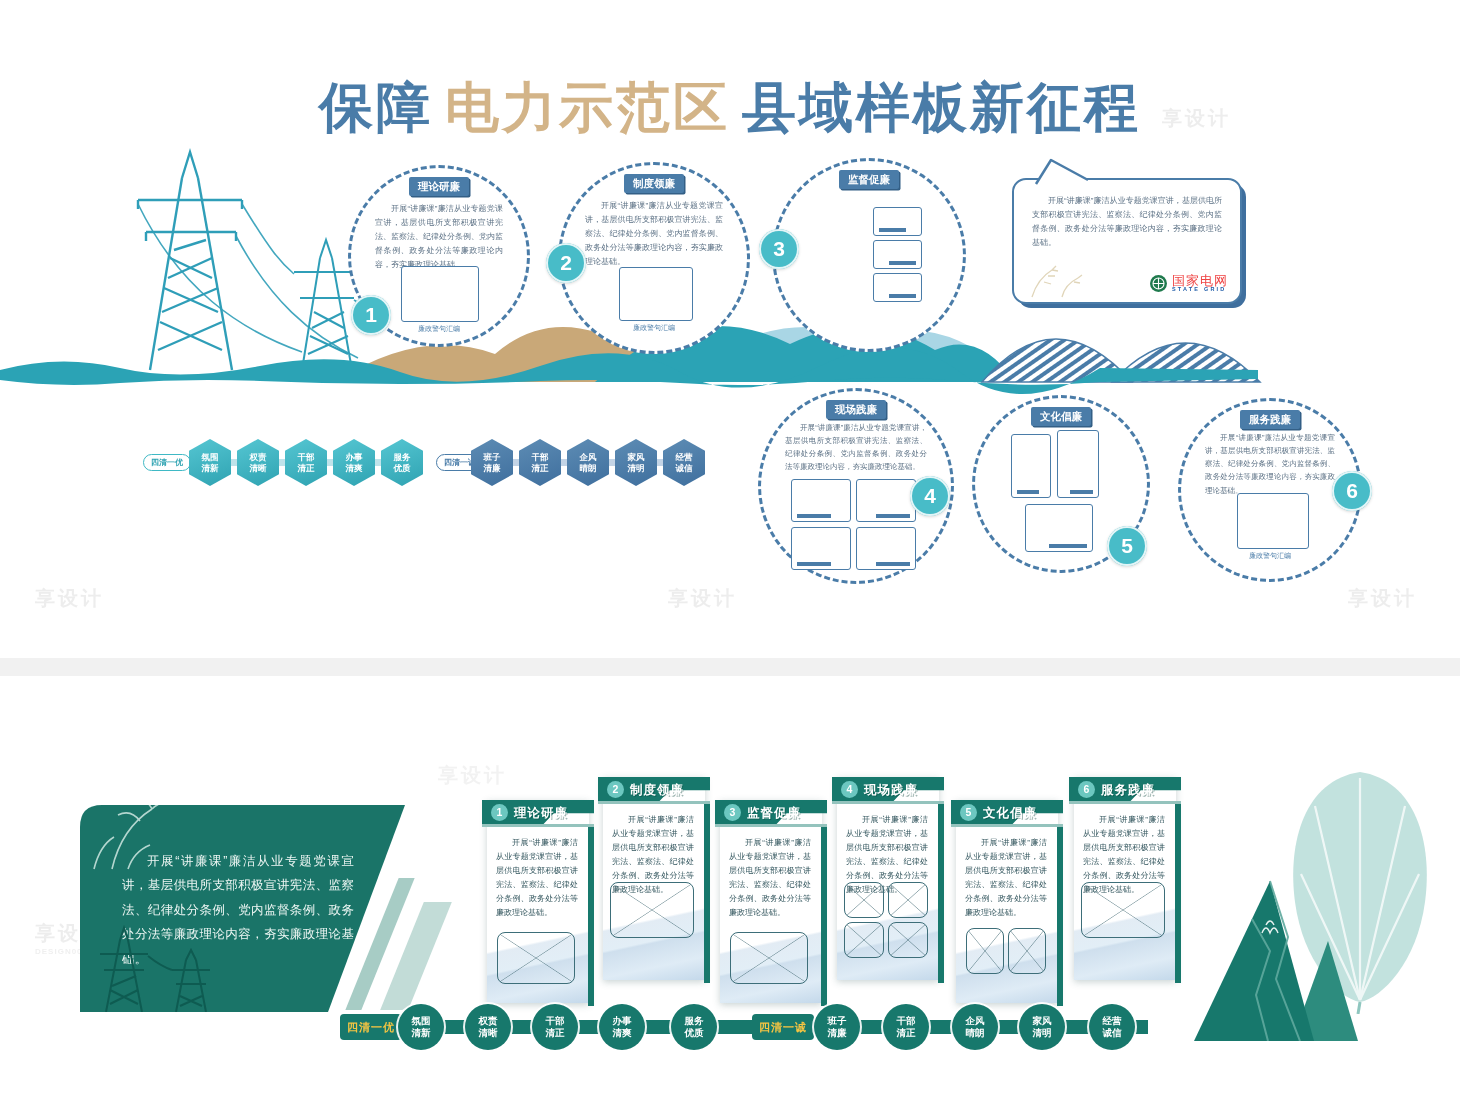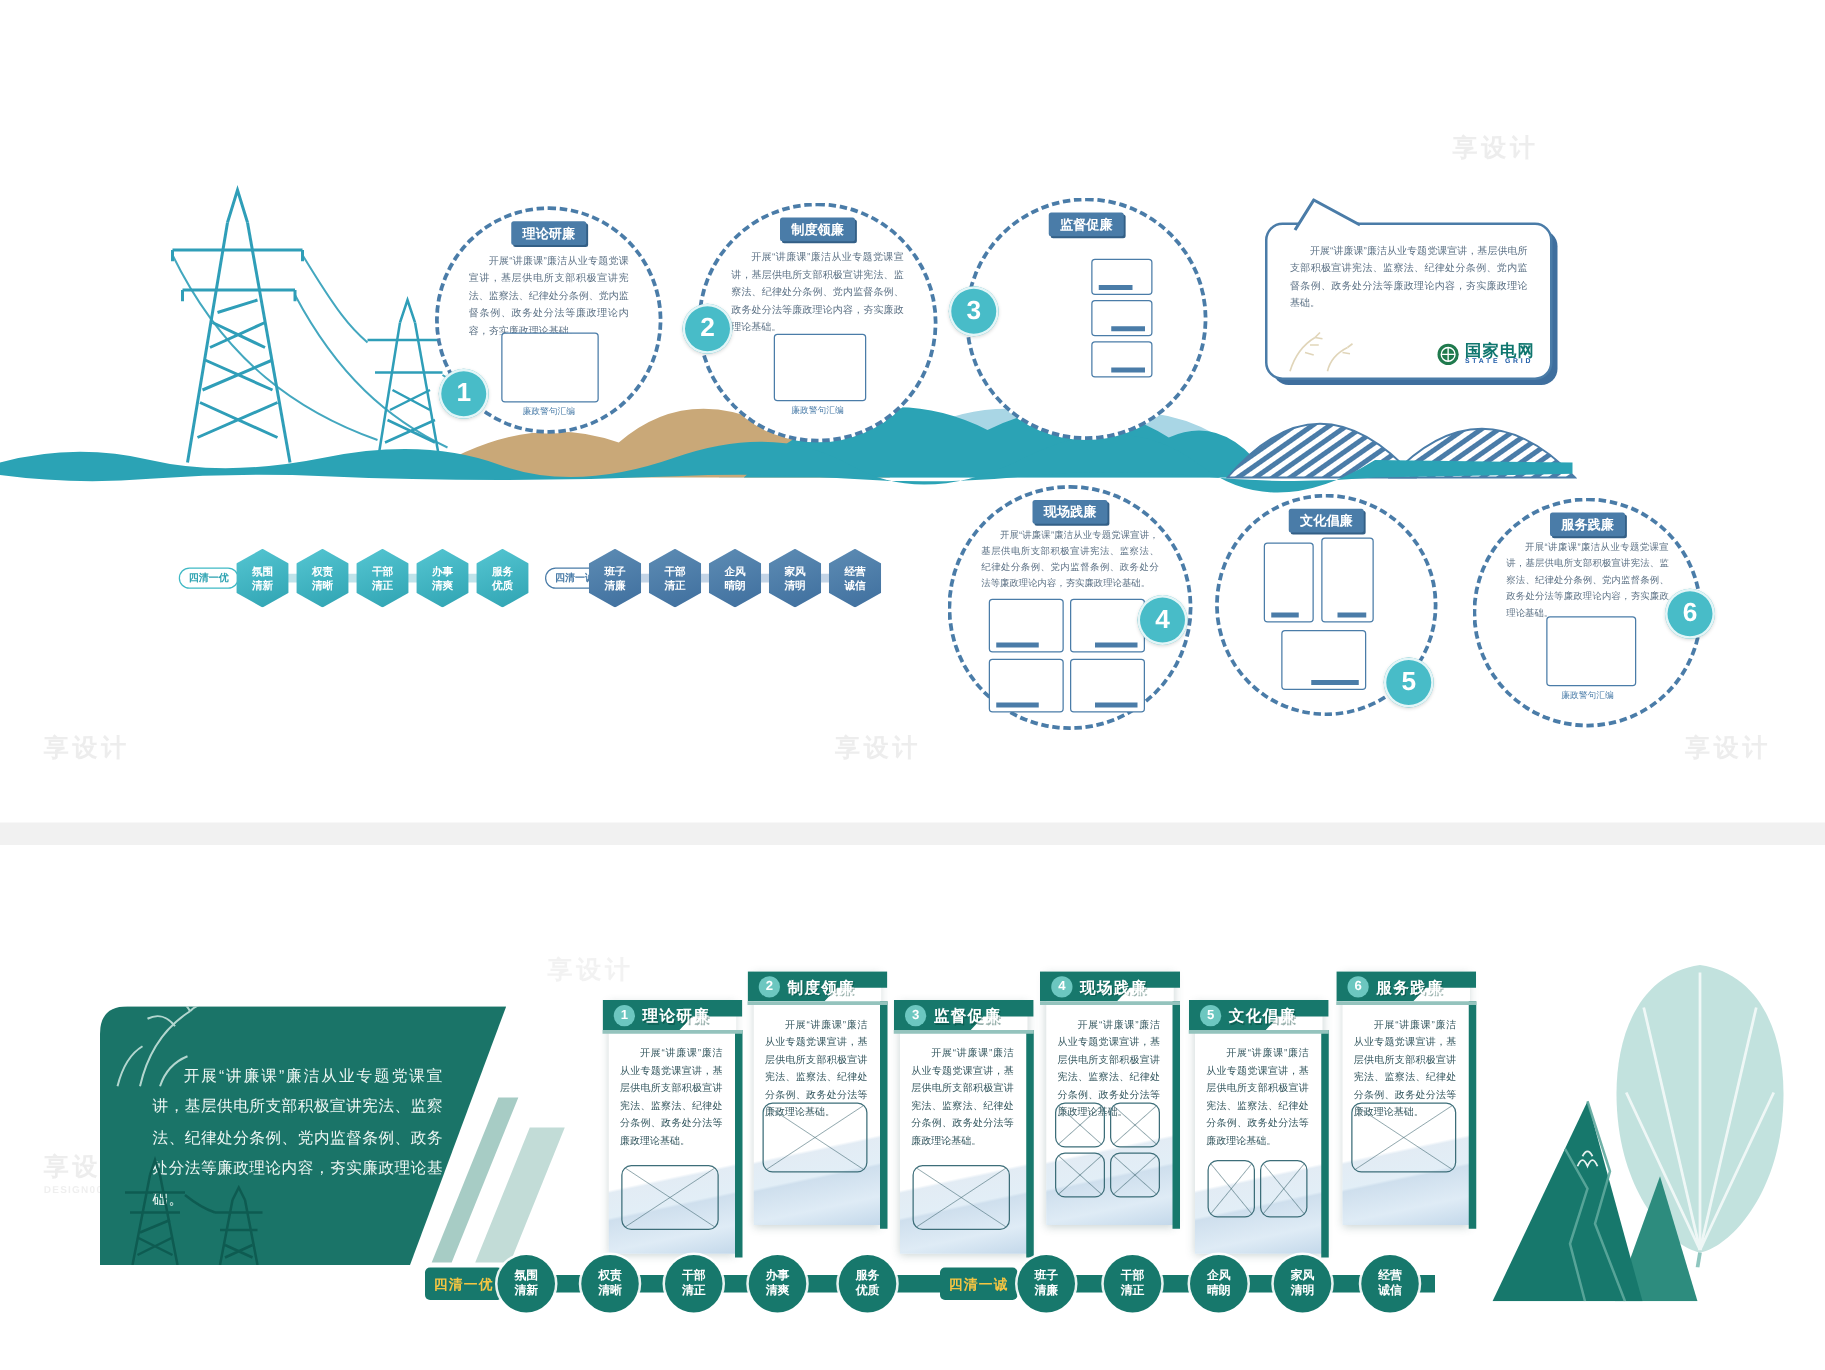--- a/index.html
+++ b/index.html
@@ -25,21 +25,21 @@
   .frame{position:absolute;border:1.5px solid #4a7ca8;border-radius:3px;background:#fff;}
   .frame .bar{position:absolute;bottom:3px;height:4px;background:#4a7ca8;}
   .bar.br{right:5px;width:58%;} .bar.bl{left:5px;width:58%;}
   .caption{position:absolute;font-size:7px;color:#4a7ca8;text-align:center;left:0;right:0;}
   
   .bubble{position:absolute;left:1012px;top:178px;width:226px;height:122px;background:#fff;
           border:2.5px solid #4a7ca8;border-radius:14px;box-shadow:5px 5px 0 -1px #3f6f9e;z-index:2;}
   .bubble .circ-body{top:14px;padding:0 18px;}
   .logo{position:absolute;right:12px;bottom:9px;display:flex;align-items:center;gap:4px;}
   .logo-txt{line-height:1;}
-  .logo-cn{font-size:13px;font-weight:bold;color:#0f766e;letter-spacing:1px;}
+  .logo-cn{font-size:13px;font-weight:normal;color:#ef4444;letter-spacing:1px;}
   .logo-en{font-size:5.5px;color:#1f5ca8;letter-spacing:2.2px;font-weight:bold;}
   
   .pill{position:absolute;height:15px;line-height:15px;padding:0 7px;border-radius:9px;font-size:8px;
         font-weight:bold;background:#fff;white-space:nowrap;}
   .pill.tl{border:1.5px solid #3fb9c5;color:#2fa3b2;}
   .pill.bl{border:1.5px solid #4a7ca8;color:#4a7ca8;}
   .chainbar{position:absolute;height:7px;top:459px;}
   .hex{position:absolute;width:42px;height:47px;top:439px;display:flex;align-items:center;justify-content:center;
        clip-path:polygon(50% 0,100% 25%,100% 75%,50% 100%,0 75%,0 25%);box-shadow:0 2px 3px rgba(0,0,0,.2);}
   .hex span{display:inline-block;width:2em;font-size:8.5px;font-weight:bold;color:#fff;text-align:center;line-height:1.2;}
@@ -91,20 +91,23 @@
 
   <div class="wm" style="left:35px;top:585px;"><span>享设计</span></div>
   <div class="wm" style="left:668px;top:585px;"><span>享设计</span></div>
   <div class="wm" style="left:1348px;top:585px;"><span>享设计</span></div>
   <div class="wm" style="left:1162px;top:105px;"><span>享设计</span></div>
   <div class="wm" style="left:35px;top:920px;"><span>享设计</span><small>DESIGN006.COM</small></div>
   <div class="wm" style="left:862px;top:920px;"><span>享设计</span></div>
   <div class="wm" style="left:1348px;top:920px;"><span>享设计</span></div>
   <div class="wm" style="left:438px;top:762px;color:rgba(150,150,150,.12);"><span>享设计</span></div>
 
+  <div class="title-top">
+    <span class="t-blue">保障</span><span class="t-tan">电力示范区</span><span class="t-blue">县域样板新征程</span>
+  </div>
 
   <svg class="abs" style="left:90px;top:140px;" width="300" height="245" viewBox="0 0 300 245">
     <g stroke="#2f9eb8" stroke-width="2.4" fill="none">
       <path d="M60,230 L92,38"></path>
         <path d="M142,230 L108,38"></path>
       <path d="M92,38 L100,12 L108,38"></path>
       <path d="M48,60 L152,60"></path>
         <path d="M56,92 L146,92"></path>
       <path d="M48,60 l0,9 M152,60 l0,9 M56,92 l0,9 M146,92 l0,9"></path>
       <path d="M68,210 L132,182 M132,210 L70,182 M72,172 L128,148 M128,172 L74,148 M78,138 L122,118 M122,138 L80,118 M84,110 L116,100"></path>

